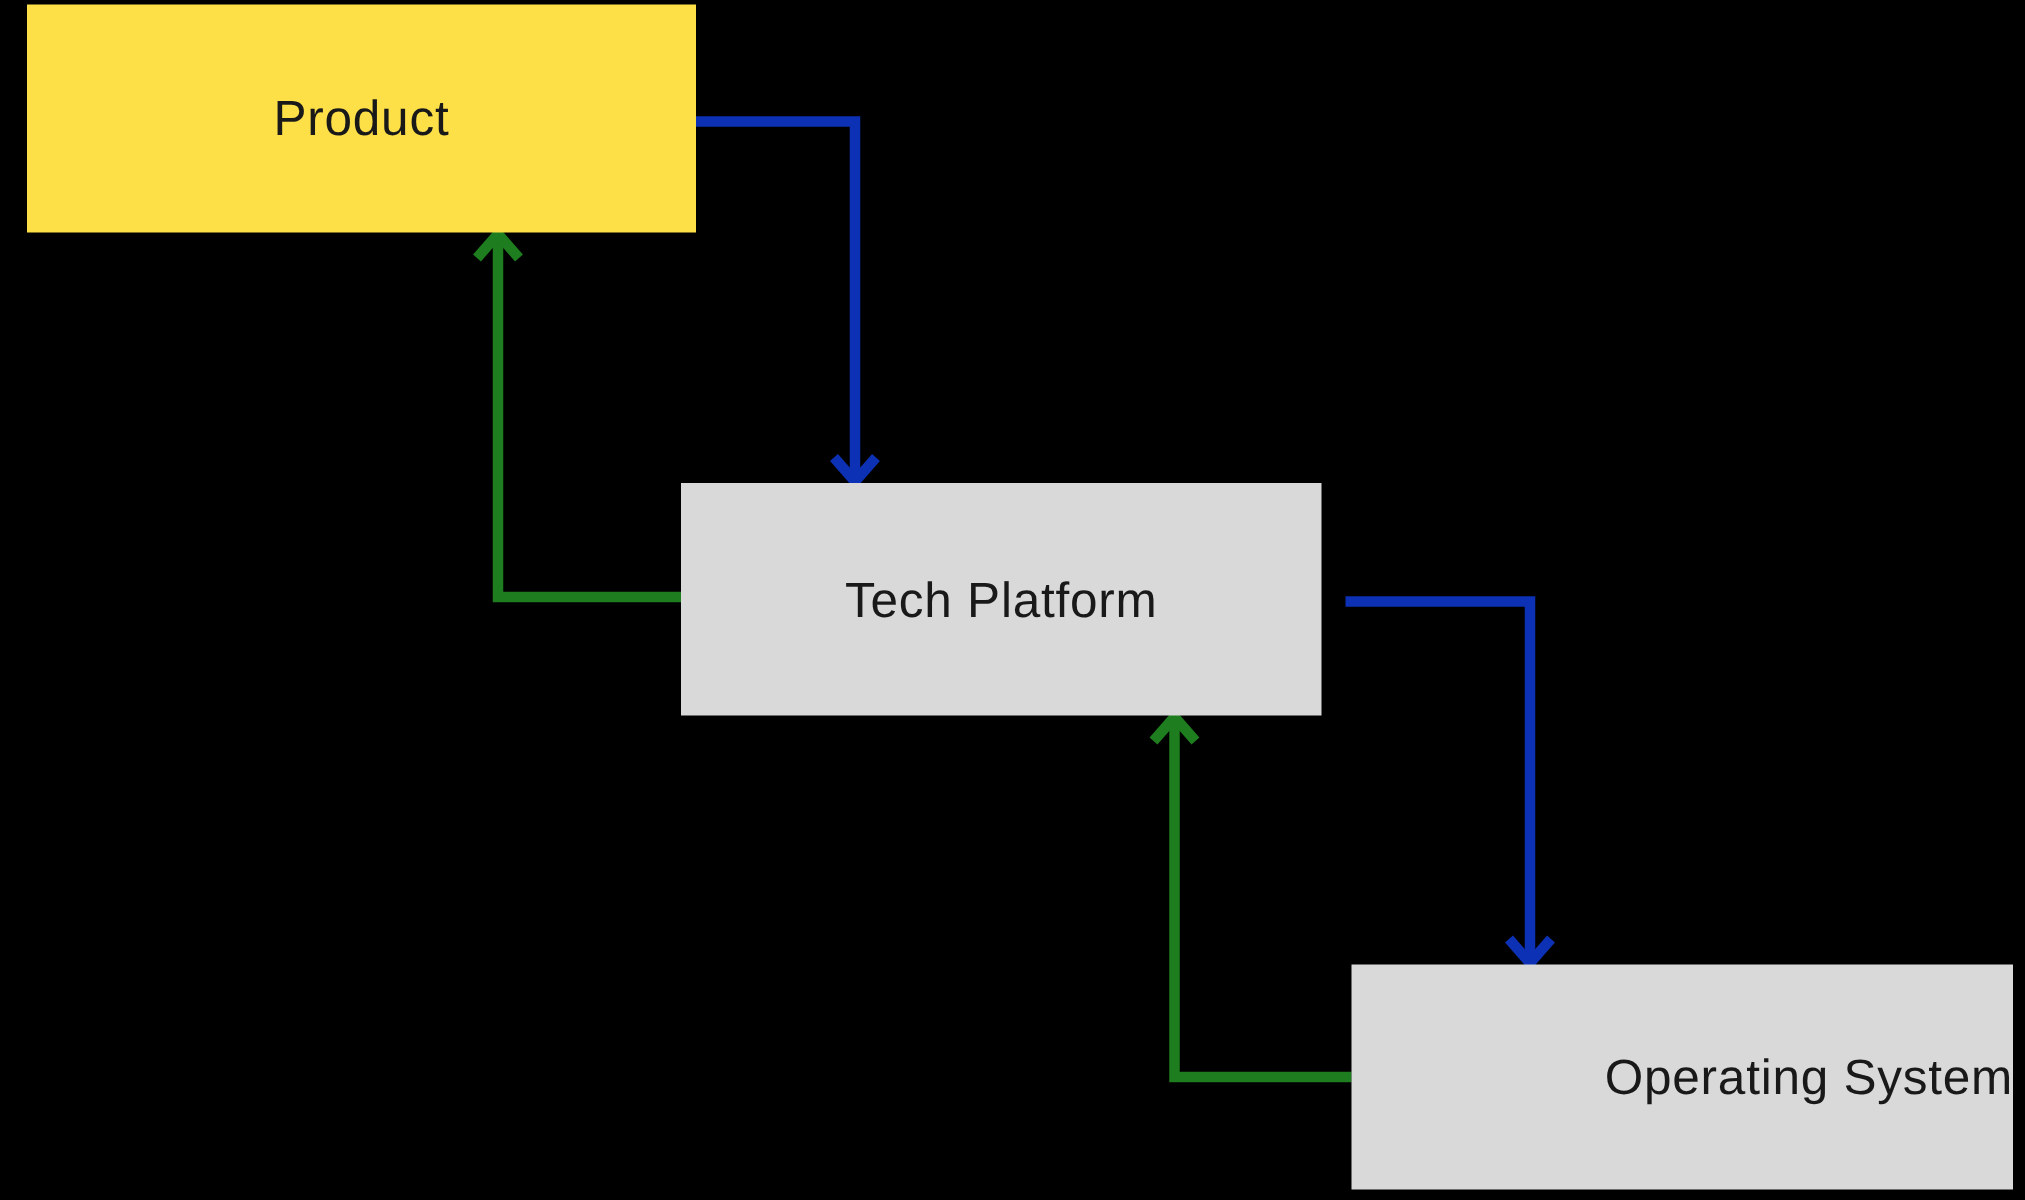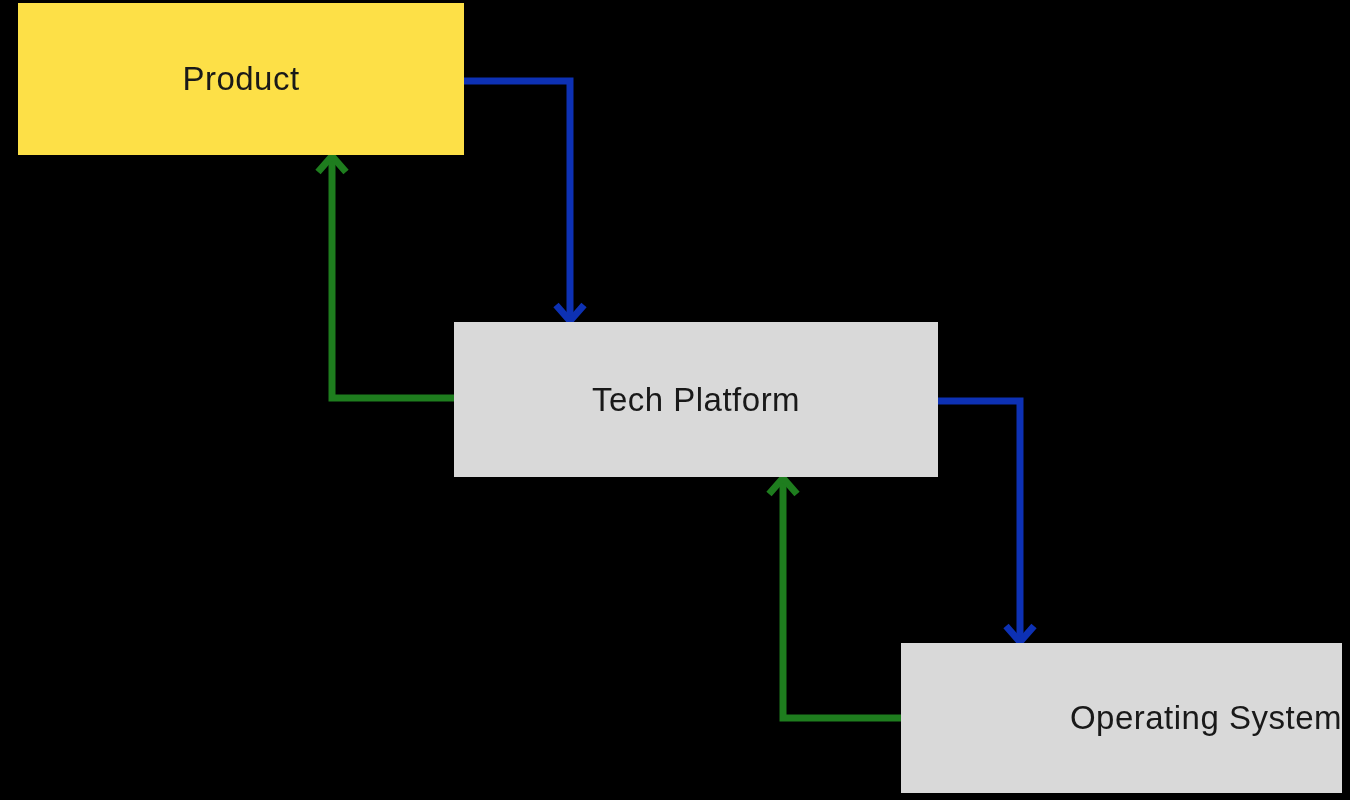--- a/index.html
+++ b/index.html
@@ -62,20 +62,20 @@
       </g>
       <g>
         <polyline points="901,718 783,718 783,478" fill="none" stroke="#1e7d1e" stroke-width="7" stroke-linejoin="miter"></polyline>
         <polyline points="769,494 783,478 797,494" fill="none" stroke="#1e7d1e" stroke-width="7" stroke-linejoin="miter"></polyline>
       </g>
     </svg>
   <div id="node-layer">
       <div class="node" style="left: 2px; top: 3px; width: 446px; height: 152px; background: #fde047; margin-left: 16px;">
         <span class="node-label" style="color: rgb(25, 25, 25);">Product</span>
       </div>
-      <div class="node" style="left: 454px; top: 322px; width: 484px; height: 155px; background: rgb(217, 217, 217); align-items: center;">
+      <div class="node" style="left: 454px; top: 322px; width: 427px; height: 155px; background: rgb(217, 217, 217); align-items: center;">
         <span class="node-label" style="color: rgb(25, 25, 25);">Tech Platform</span>
       </div>
       <div class="node" style="left: 901px; top: 643px; width: 441px; height: 150px; background: rgb(217, 217, 217); justify-content: flex-end;">
         <span class="node-label" style="color: rgb(25, 25, 25);">Operating System</span>
       </div>
     </div>
 </div>
 
 </body></html>

